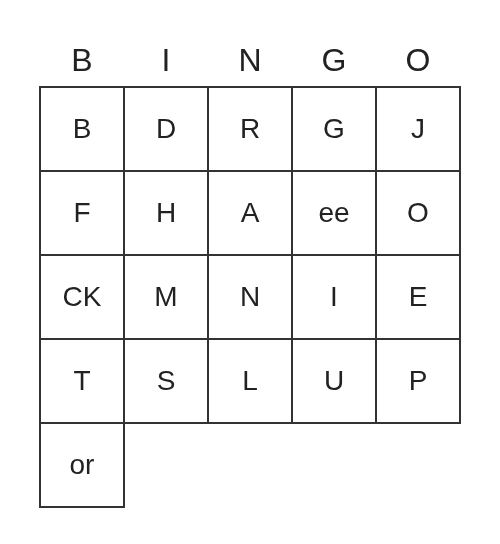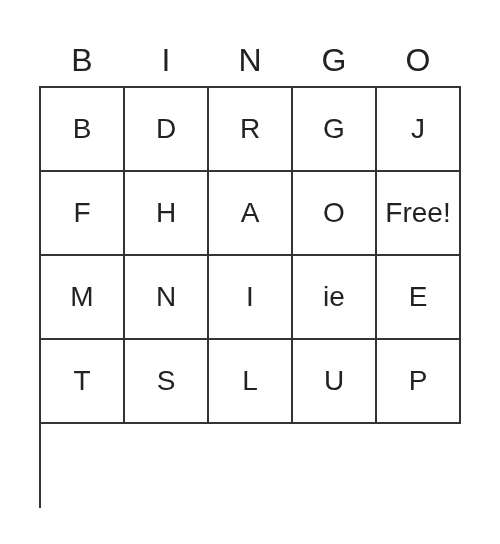--- a/index.html
+++ b/index.html
@@ -76,29 +76,30 @@
 
     <div class="bingo-cell">B</div>
     <div class="bingo-cell">D</div>
     <div class="bingo-cell">R</div>
     <div class="bingo-cell">G</div>
     <div class="bingo-cell">J</div>
 
     <div class="bingo-cell">F</div>
     <div class="bingo-cell">H</div>
     <div class="bingo-cell">A</div>
+    <div class="bingo-cell">ee</div>
     <div class="bingo-cell">O</div>
 
-    <div class="bingo-cell">Free!</div>
+    <div class="bingo-cell">CK</div>
     <div class="bingo-cell">M</div>
     <div class="bingo-cell">N</div>
 
     <div class="bingo-cell">I</div>
-    <div class="bingo-cell">ie</div>
     <div class="bingo-cell">E</div>
     <div class="bingo-cell">T</div>
 
     <div class="bingo-cell">S</div>
     <div class="bingo-cell">L</div>
     <div class="bingo-cell">U</div>
     <div class="bingo-cell">P</div>
+    <div class="bingo-cell">or</div>
   </div>
 </div>
 
 </body></html>

